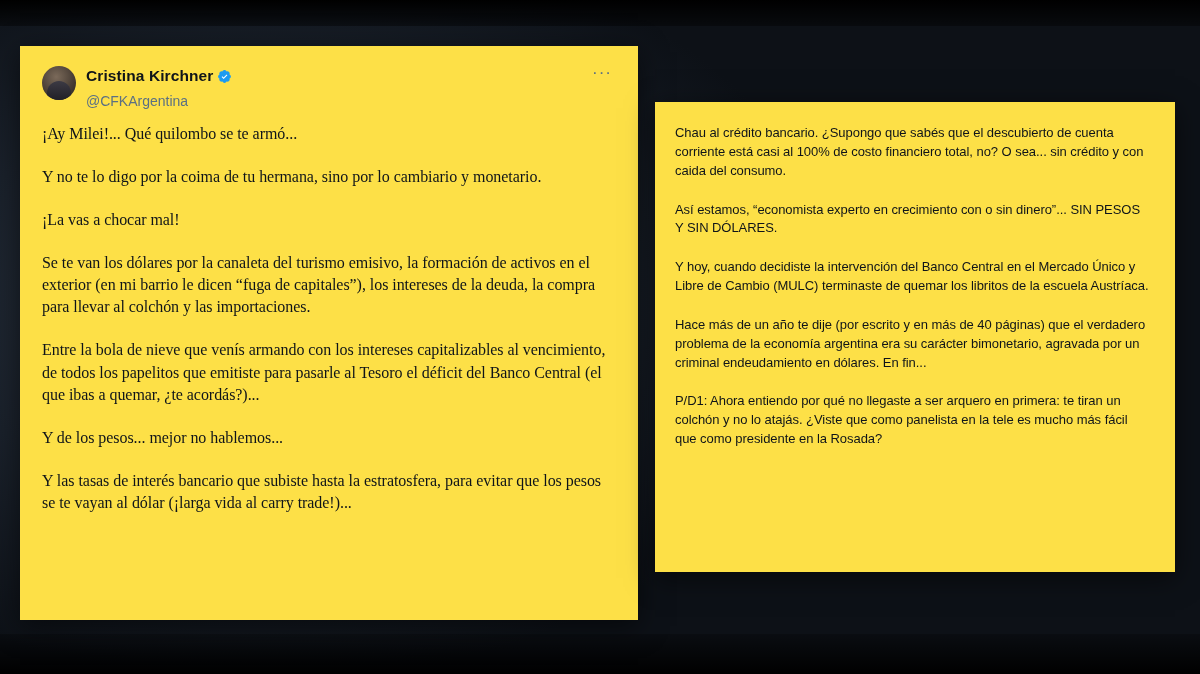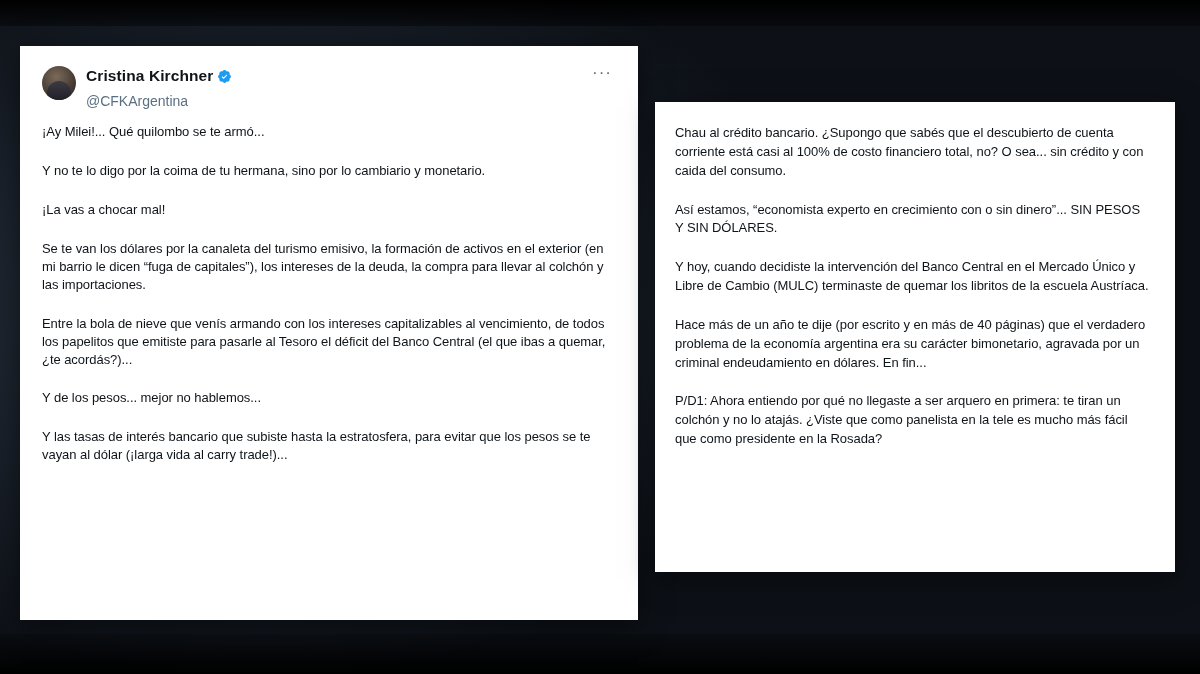--- a/index.html
+++ b/index.html
@@ -35,21 +35,21 @@
     content: "";
     position: absolute;
     left: 0; right: 0;
     bottom: 0; height: 40px;
     background: linear-gradient(0deg, #000 0%, rgba(0,0,0,0.25) 100%);
   }
 
   
   .card {
     position: absolute;
-    background: #ffffff;
+    background: #fde047;
     box-shadow: 0 6px 26px rgba(0,0,0,0.55);
   }
 
   #card-left {
     left: 20px;
     top: 46px;
     width: 618px;
     height: 574px;
     padding: 0;
     overflow: hidden;
@@ -126,24 +126,25 @@
     letter-spacing: 1px;
     line-height: 10px;
     cursor: pointer;
   }
 
   .tweet-body {
     padding: 14px 22px 0 22px;
   }
   .tweet-body p {
     margin: 0 0 21px 0;
-    font-size: 13px;
+    font-size: 16px;
     line-height: 1.38;
     color: #0f1419;
     letter-spacing: -0.05px;
+    font-family: Liberation Serif, serif;
   }
 
   .right-body {
     padding: 22px 26px 0 20px;
   }
   .right-body p {
     margin: 0 0 20px 0;
     font-size: 13px;
     line-height: 1.45;
     color: #0f1419;

